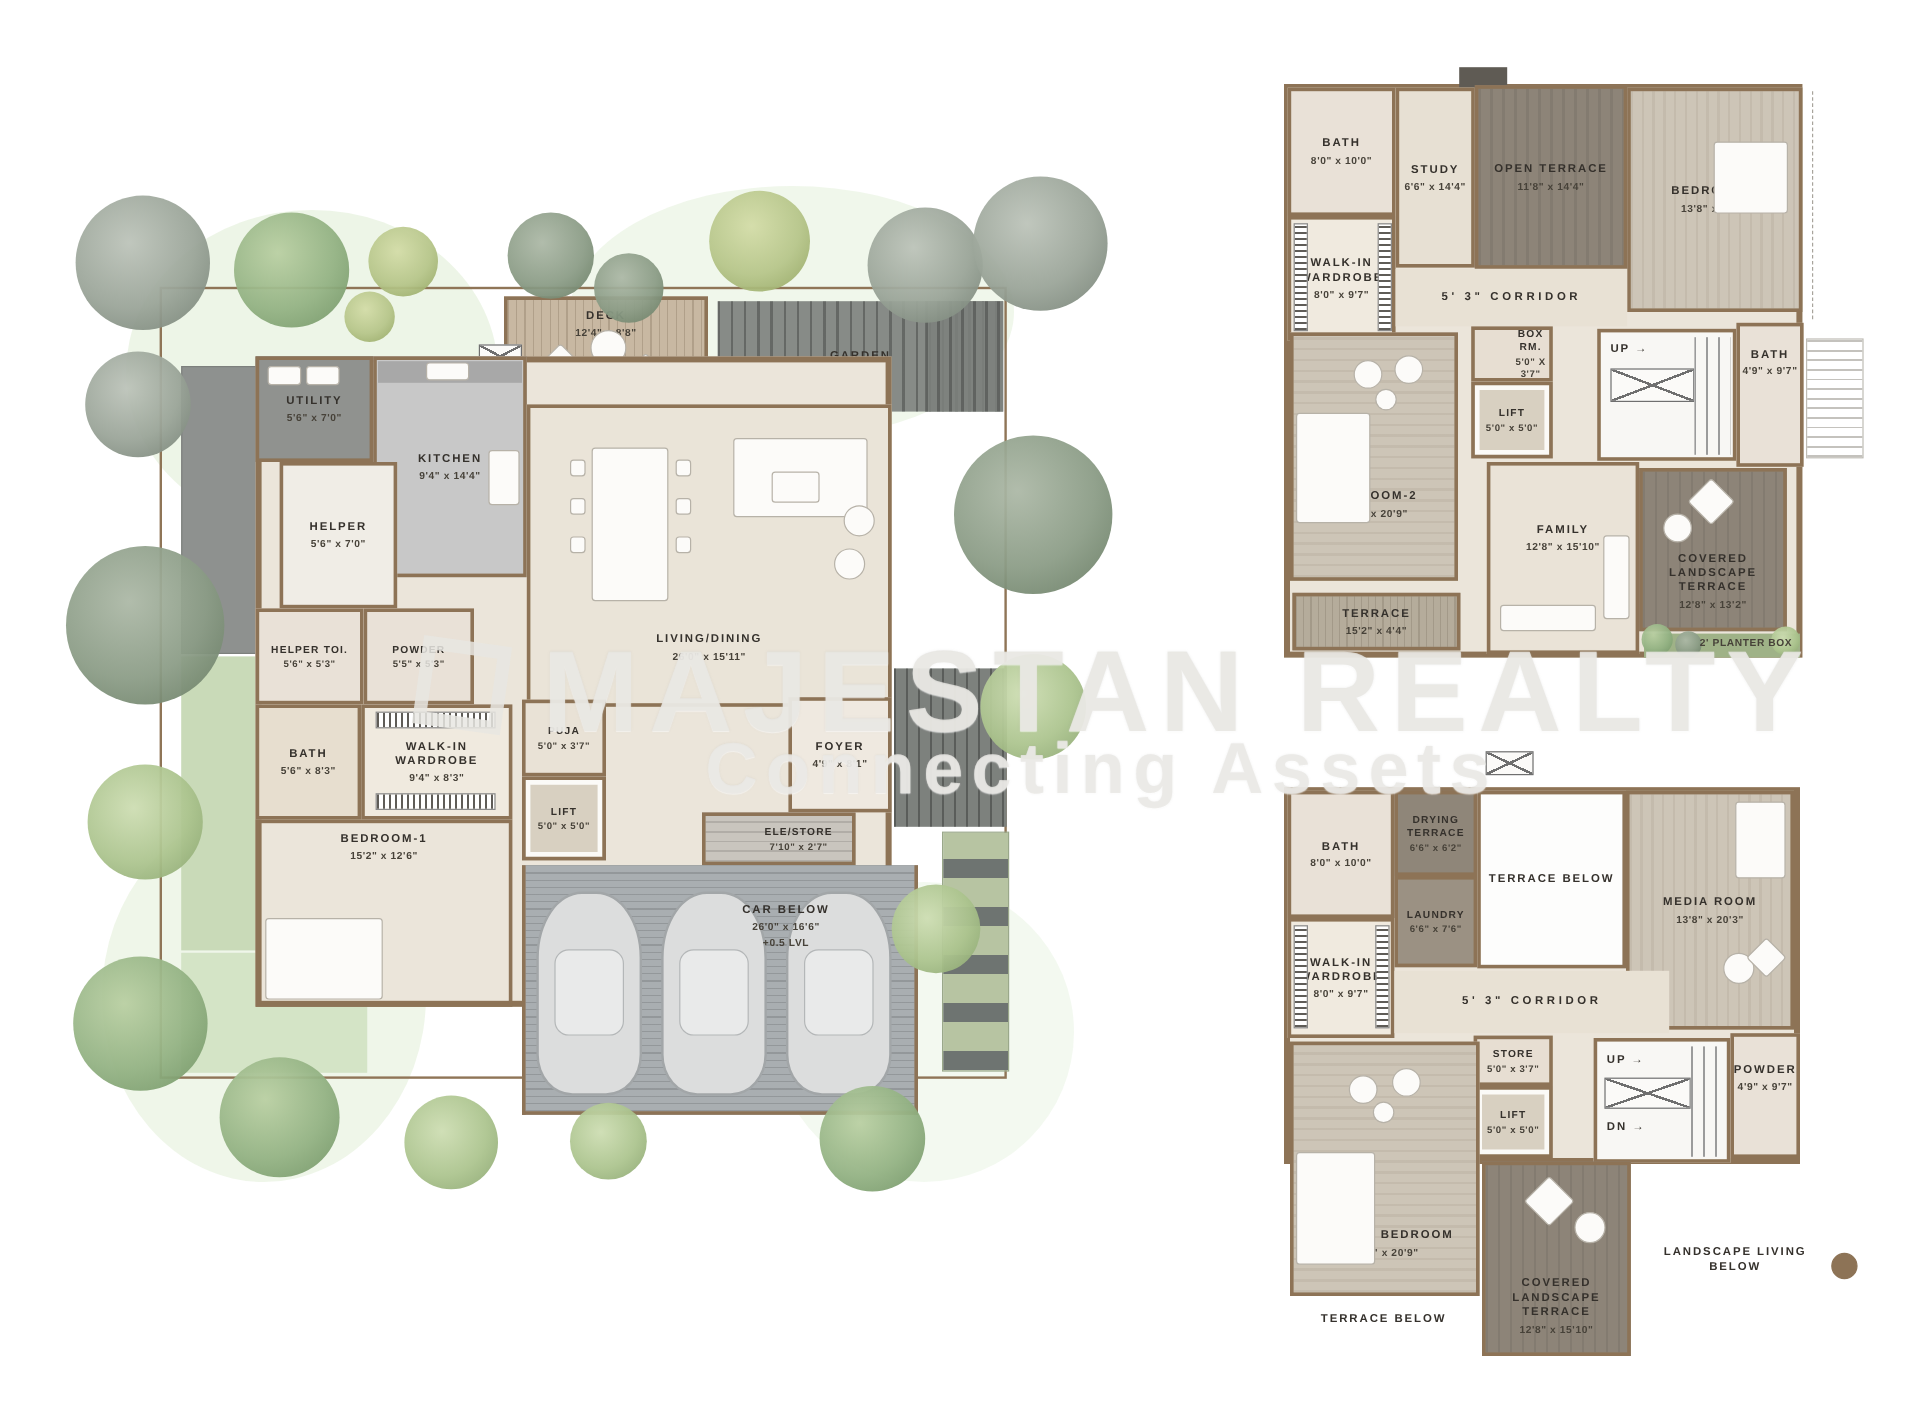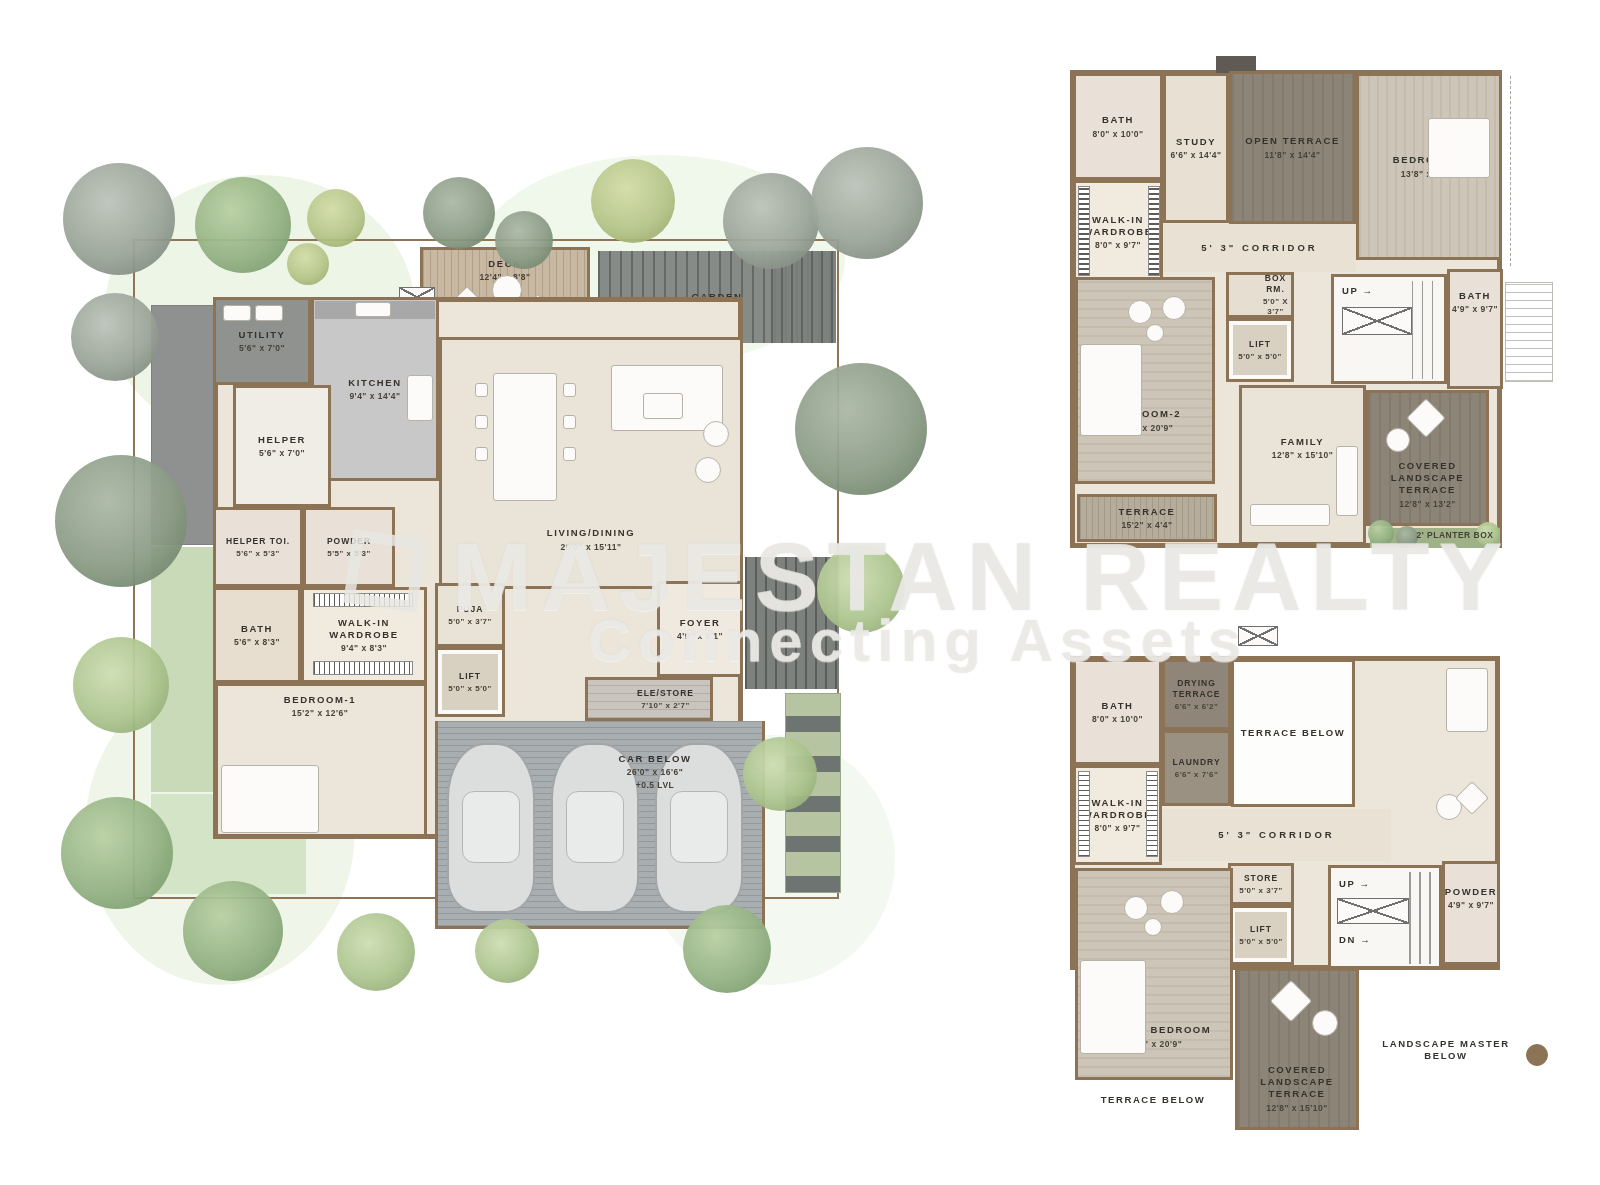--- a/index.html
+++ b/index.html
@@ -325,20 +325,24 @@
     <span class="lbl">DRYING TERRACE</span>
     <span class="dims">6'6" x 6'2"</span>
   </div>
   <div class="room small" style="left:134px;top:112px;width:69px;height:76px;background:#9b9183;">
     <span class="lbl">LAUNDRY</span>
     <span class="dims">6'6" x 7'6"</span>
   </div>
   <div class="room white-area" style="left:203px;top:41px;width:124px;height:148px;border:3px solid #8d7356;background:#fdfdfc;">
     <span class="lbl">TERRACE BELOW</span>
   </div>
+  <div class="room wood-v" style="left:327px;top:41px;width:140px;height:199px;">
+    <span class="lbl">MEDIA ROOM</span>
+    <span class="dims">13'8" x 20'3"</span>
+  </div>
   <div class="furn" style="left:418px;top:50px;width:42px;height:64px;"></div>
   <div class="furn round" style="left:408px;top:176px;width:26px;height:26px;"></div>
   <div class="furn diam" style="left:432px;top:168px;width:24px;height:24px;"></div>
 
   <div class="room" style="left:45px;top:147px;width:89px;height:100px;background:#f0eadf;">
     <span class="lbl">WALK-IN WARDROBE</span>
     <span class="dims">8'0" x 9'7"</span>
   </div>
   <div class="abs wardrobe-v" style="left:50px;top:153px;width:12px;height:86px;"></div>
   <div class="abs wardrobe-v" style="left:118px;top:153px;width:12px;height:86px;"></div>
@@ -378,21 +382,21 @@
   <div class="furn round" style="left:116px;top:300px;width:18px;height:18px;"></div>
 
   <div class="room terr-dark bottom" style="left:207px;top:350px;width:124px;height:162px;padding-bottom:14px;">
     <span class="lbl">COVERED LANDSCAPE TERRACE</span>
     <span class="dims">12'8" x 15'10"</span>
   </div>
   <div class="furn diam" style="left:248px;top:368px;width:30px;height:30px;"></div>
   <div class="furn round" style="left:284px;top:392px;width:26px;height:26px;"></div>
 
   <div class="floating-lbl" style="left:338px;top:420px;width:160px;">
-    <span class="lbl">LANDSCAPE MASTER BELOW</span>
+    <span class="lbl">LANDSCAPE LIVING BELOW</span>
   </div>
   <div class="furn round" style="left:498px;top:426px;width:22px;height:22px;background:#8d7356;border-color:#8d7356;"></div>
   <div class="floating-lbl" style="left:40px;top:476px;width:170px;">
     <span class="lbl">TERRACE BELOW</span>
   </div>
 </div>
 
 <div id="watermark">
   <div class="wm-logo" style="left:348px;top:534px;"></div>
   <div class="wm-brand" style="left:452px;top:522px;">MAJESTAN REALTY</div>

